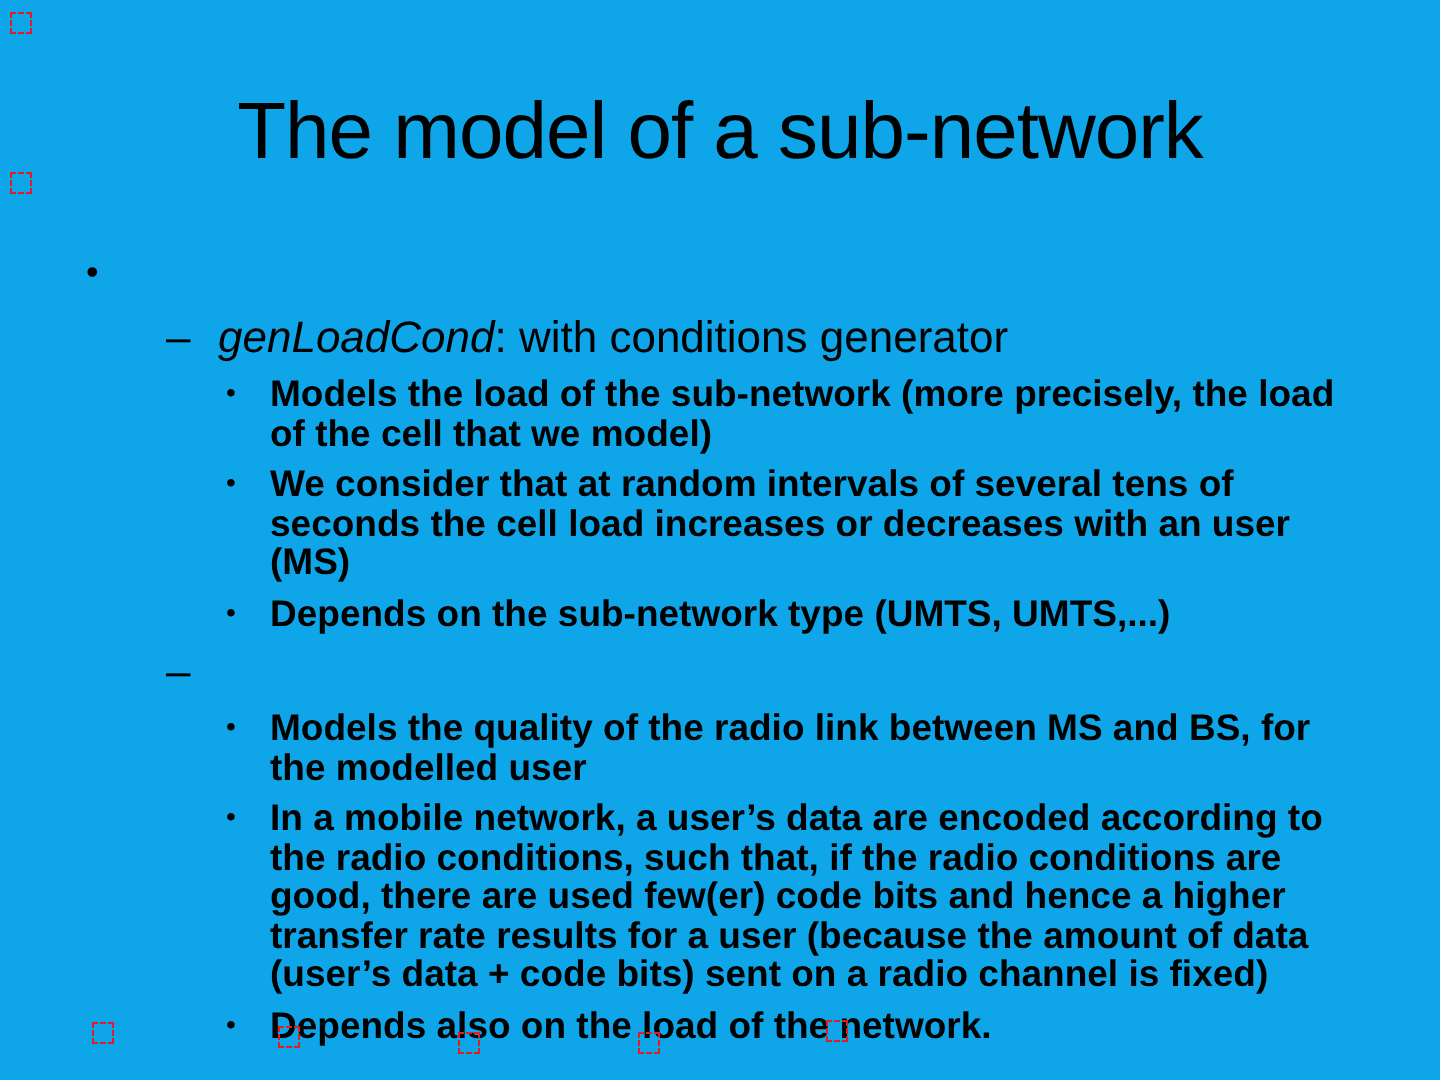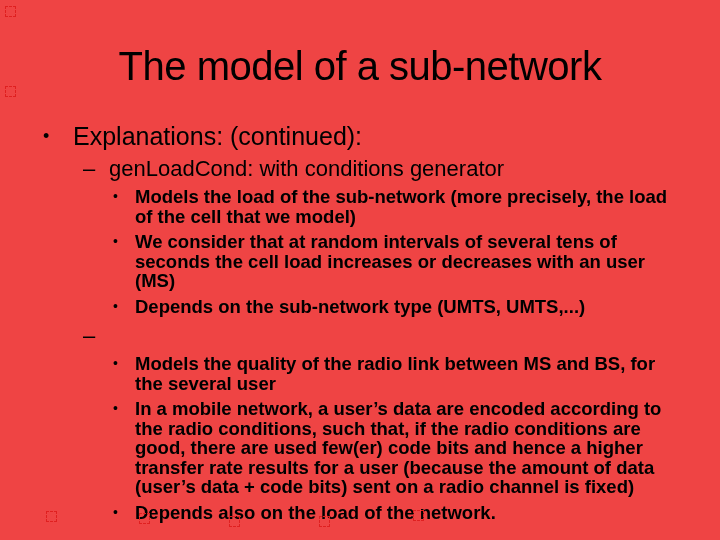--- a/index.html
+++ b/index.html
@@ -3,21 +3,21 @@
 <meta charset="utf-8">
 <style>
   html,body{margin:0;padding:0;}
   body{
     width:720px;height:540px;
     background:#ffffff;
     font-family:"Liberation Sans", sans-serif;
     color:#000000;
     overflow:hidden;
   }
-  .slide{position:relative;width:720px;height:540px;background:#ef4444;}
+  .slide{position:relative;width:720px;height:540px;background:#0ea5e9;}
 
   .title{
     position:absolute;top:44px;left:0;width:720px;
     text-align:center;
     font-size:40px;font-weight:400;
     letter-spacing:-0.5px;
     color:#000000;
     white-space:nowrap;
   }
 
@@ -25,21 +25,21 @@
     position:absolute;top:122px;left:35px;width:660px;
   }
 
   
   .l1{display:flex;font-size:25px;line-height:29px;margin-bottom:5px;}
   .l1 .glyph{width:30px;padding-left:8px;font-size:18px;line-height:29px;flex:none;}
 
   
   .l2{display:flex;font-size:22px;line-height:26px;margin:3px 0 5px 48px;}
   .l2 .glyph{width:26px;flex:none;}
-  .l2 .term{}
+  .l2 .term{font-style:italic;}
 
   
   .l3{display:flex;font-size:18.5px;line-height:19.5px;margin:0 0 6px 78px;}
   .l3 .glyph{width:22px;font-size:14px;line-height:19.5px;flex:none;}
   .l3 .txt{width:537px;font-weight:bold;}
 
   .mark{
     position:absolute;width:9px;height:9px;
     border:1px dashed #e02020;
     background:transparent;
@@ -49,21 +49,20 @@
 <body>
 
 <div class="slide">
 
   <div class="title">The model of a sub-network</div>
 
   <div class="body">
 
     <div class="l1">
       <span class="glyph">•</span>
-      <span class="txt">Explanations: (continued):</span>
     </div>
 
     <div class="l2">
       <span class="glyph">–</span>
       <span class="txt"><span class="term">genLoadCond</span><span>: with conditions generator</span></span>
     </div>
 
     <div class="l3">
       <span class="glyph">•</span>
       <span class="txt">Models the load of the sub-network (more precisely, the load of the cell that we model)</span>
@@ -76,21 +75,21 @@
       <span class="glyph">•</span>
       <span class="txt">Depends on the sub-network type (UMTS, UMTS,...)</span>
     </div>
 
     <div class="l2" style="margin-top:7px;">
       <span class="glyph">–</span>
     </div>
 
     <div class="l3">
       <span class="glyph">•</span>
-      <span class="txt">Models the quality of the radio link between MS and BS, for the several user</span>
+      <span class="txt">Models the quality of the radio link between MS and BS, for the modelled user</span>
     </div>
     <div class="l3">
       <span class="glyph">•</span>
       <span class="txt">In a mobile network, a user’s data are encoded according to the radio conditions, such that, if the radio conditions are good, there are used few(er) code bits and hence a higher transfer rate results for a user (because the amount of data (user’s data + code bits) sent on a radio channel is fixed)</span>
     </div>
     <div class="l3">
       <span class="glyph">•</span>
       <span class="txt">Depends also on the load of the network.</span>
     </div>
 

